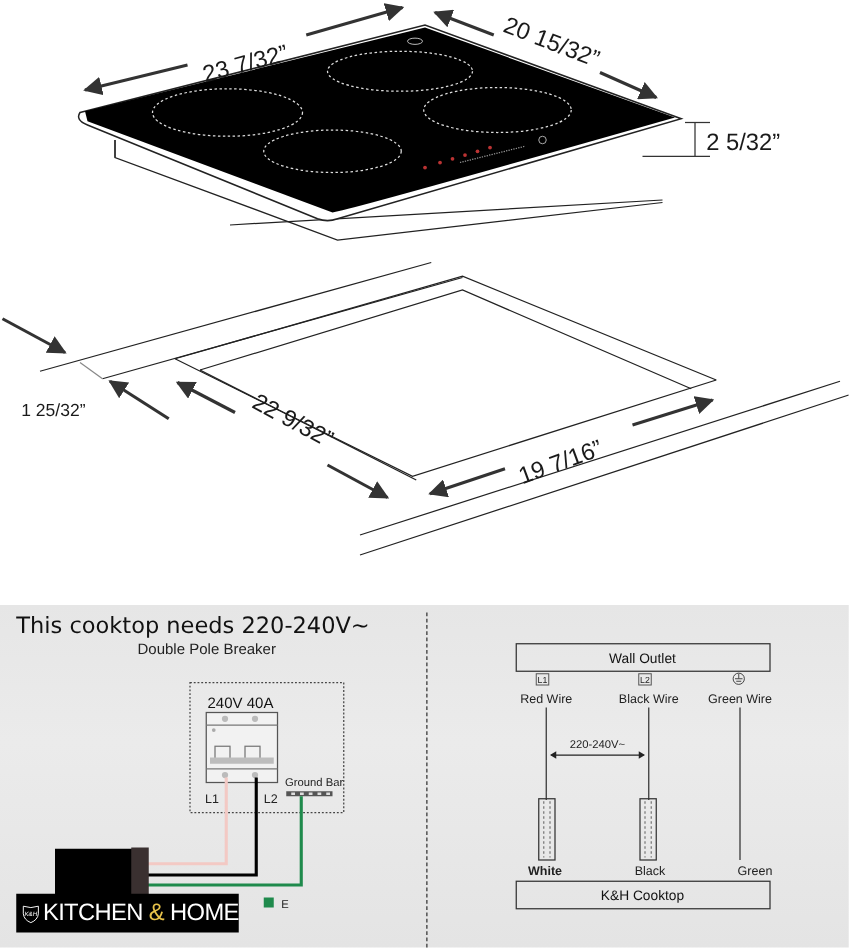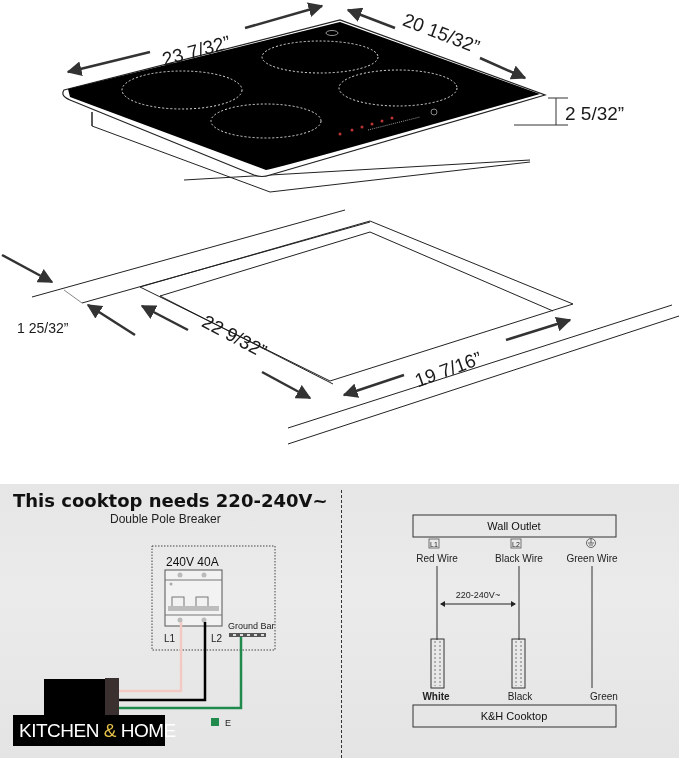--- a/index.html
+++ b/index.html
@@ -2,24 +2,24 @@
 <html><head>
 <meta charset="utf-8">
 <style>
   html,body{margin:0;padding:0;background:#ffffff;}
   body{width:679px;height:758px;position:relative;overflow:hidden;font-family:"Liberation Sans",sans-serif;}
   .top{position:absolute;left:0;top:0;width:679px;height:480px;background:#ffffff;}
   .bottom{position:absolute;left:0;top:484px;width:679px;height:274px;background:linear-gradient(180deg,#e6e6e6 0%,#ebebeb 40%,#e4e4e4 100%);}
   svg text{font-family:"Liberation Sans",sans-serif;}
   .dim{font-size:19px;fill:#1a1a1a;}
   .dim-sm{font-size:14px;fill:#1a1a1a;}
-  .title{position:absolute;left:13px;top:490px;font-family:"DejaVu Sans",sans-serif;font-weight:bold;font-size:18px;color:#111;white-space:nowrap;}
+  .title{position:absolute;left:13px;top:490px;font-family:"DejaVu Sans",sans-serif;font-weight:normal;font-size:18px;color:#111;white-space:nowrap;}
   .subtitle{position:absolute;left:110px;top:512px;font-size:12px;color:#222;white-space:nowrap;}
   .divider{position:absolute;left:341px;top:490px;width:0;height:268px;border-left:1.5px dashed #333;}
-  .logo{position:absolute;left:13px;top:715px;width:152px;height:31px;background:#000;color:#fff;display:flex;align-items:center;}
+  .logo{position:absolute;left:13px;top:715px;width:178px;height:31px;background:#000;color:#fff;display:flex;align-items:center;}
   .logo .shield{margin-left:4px;width:28px;height:28px;}
   .logo .brand{font-size:19px;letter-spacing:-0.5px;margin-left:2px;white-space:nowrap;}
   .logo .amp{color:#e7c24a;}
 </style>
 </head>
 <body>
 
 <div class="top">
   <svg width="679" height="480" viewBox="0 0 679 480">
     <defs>

